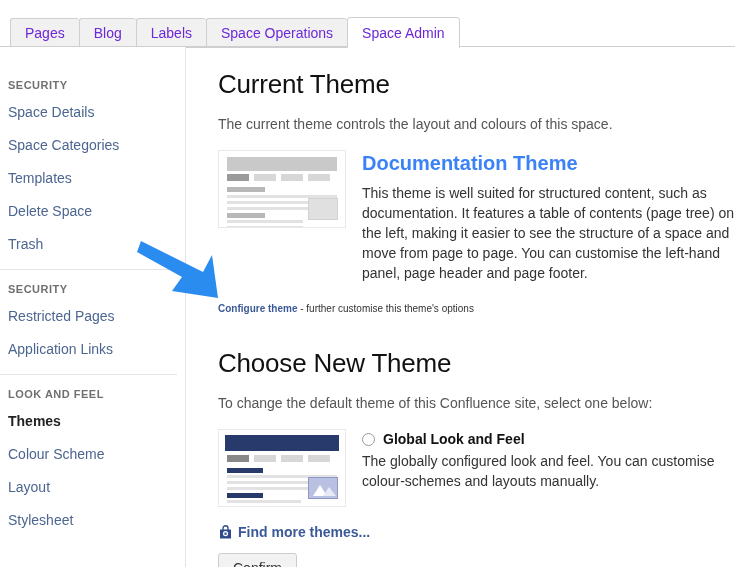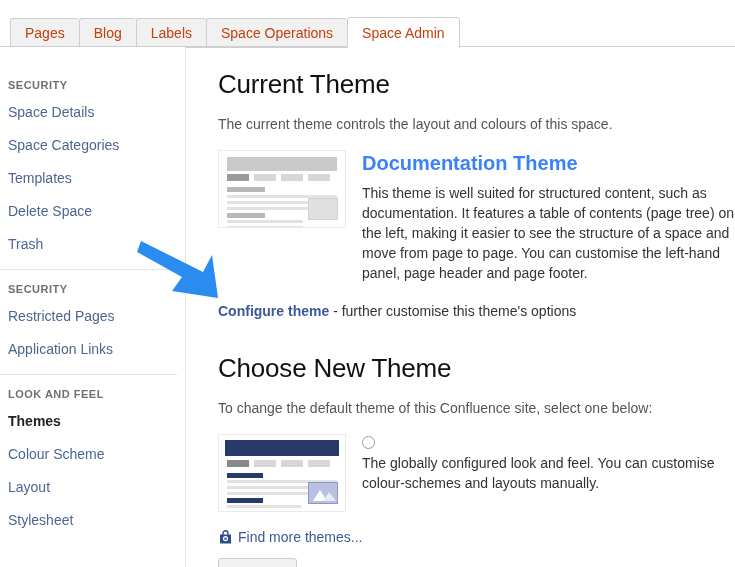--- a/index.html
+++ b/index.html
@@ -23,21 +23,21 @@
     background: #cfcfcf;
   }
   .tabs {
     position: absolute; left: 10px; top: 17px;
     display: flex; align-items: flex-end;
   }
   .tab {
     height: 30px; line-height: 29px;
     padding: 0 14px;
     font-size: 14px;
-    color: #c2410c;
+    color: #6d28d9;
     background: #f1f1f1;
     border: 1px solid #cfcfcf;
     border-right: none;
     border-top-left-radius: 3px; border-top-right-radius: 3px;
     white-space: nowrap;
     cursor: pointer;
     position: relative;
   }
   .tab:last-child { border-right: 1px solid #cfcfcf; }
   .tab.active {
@@ -98,39 +98,40 @@
   .theme-body { flex: 1; padding-top: 2px; }
   h2.theme-title {
     font-size: 20px; font-weight: bold; color: #3b82f6;
     margin: 0 0 8px 0;
   }
   p.theme-text {
     font-size: 14px; color: #333333; line-height: 20px; margin: 0;
   }
 
   .configure-line {
-    margin-top: 20px; font-size: 14px; color: #333333;
+    margin-top: 20px; font-size: 10px; color: #333333;
   }
   a.cfg-link {
     color: #3b5998; font-weight: bold; text-decoration: none; cursor: pointer;
   }
 
   h1.section-h2 { margin-top: 34px; }
 
   .radio-row { display: flex; align-items: center; margin-bottom: 4px; }
   .radio {
     width: 13px; height: 13px; border-radius: 50%;
     border: 1px solid #9a9a9a; background: #ffffff;
     margin-right: 8px; flex: 0 0 13px; cursor: pointer;
   }
   .radio-label { font-size: 14px; font-weight: bold; color: #111111; }
 
   .find-more {
     margin-top: 17px; display: flex; align-items: center;
     font-size: 14px;
+    font-weight: bold;
   }
   .mk-icon { margin-right: 5px; display: block; }
   a.find-link { color: #3b5998; text-decoration: none; cursor: pointer; }
 
   .confirm-btn {
     margin-top: 13px;
     font-family: "Liberation Sans", sans-serif;
     font-size: 14px; color: #333333;
     background: #f2f2f2;
     border: 1px solid #cccccc;
@@ -246,20 +247,21 @@
           <svg width="28" height="20" viewBox="0 0 28 20">
             <rect width="28" height="20" fill="#b9c0e2"></rect>
             <polygon points="4,18 11,7 18,18" fill="#ffffff"></polygon>
             <polygon points="14,18 20,9 27,18" fill="#e8eaf6"></polygon>
           </svg>
         </div>
       </div>
       <div class="theme-body">
         <div class="radio-row">
           <span class="radio"></span>
+          <span class="radio-label">Global Look and Feel</span>
         </div>
         <p class="theme-text">The globally configured look and feel. You can customise colour-schemes and layouts manually.</p>
       </div>
     </div>
 
     <div class="find-more">
       <svg class="mk-icon" width="15" height="15" viewBox="0 0 15 15">
         <path d="M2 4.5 H13 V13.5 H2 Z" fill="#2f4b8b"></path>
         <path d="M5 5 V3.2 a2.5 2.5 0 0 1 5 0 V5" fill="none" stroke="#2f4b8b" stroke-width="1.4"></path>
         <circle cx="7.5" cy="8.6" r="2.6" fill="#ffffff"></circle>

